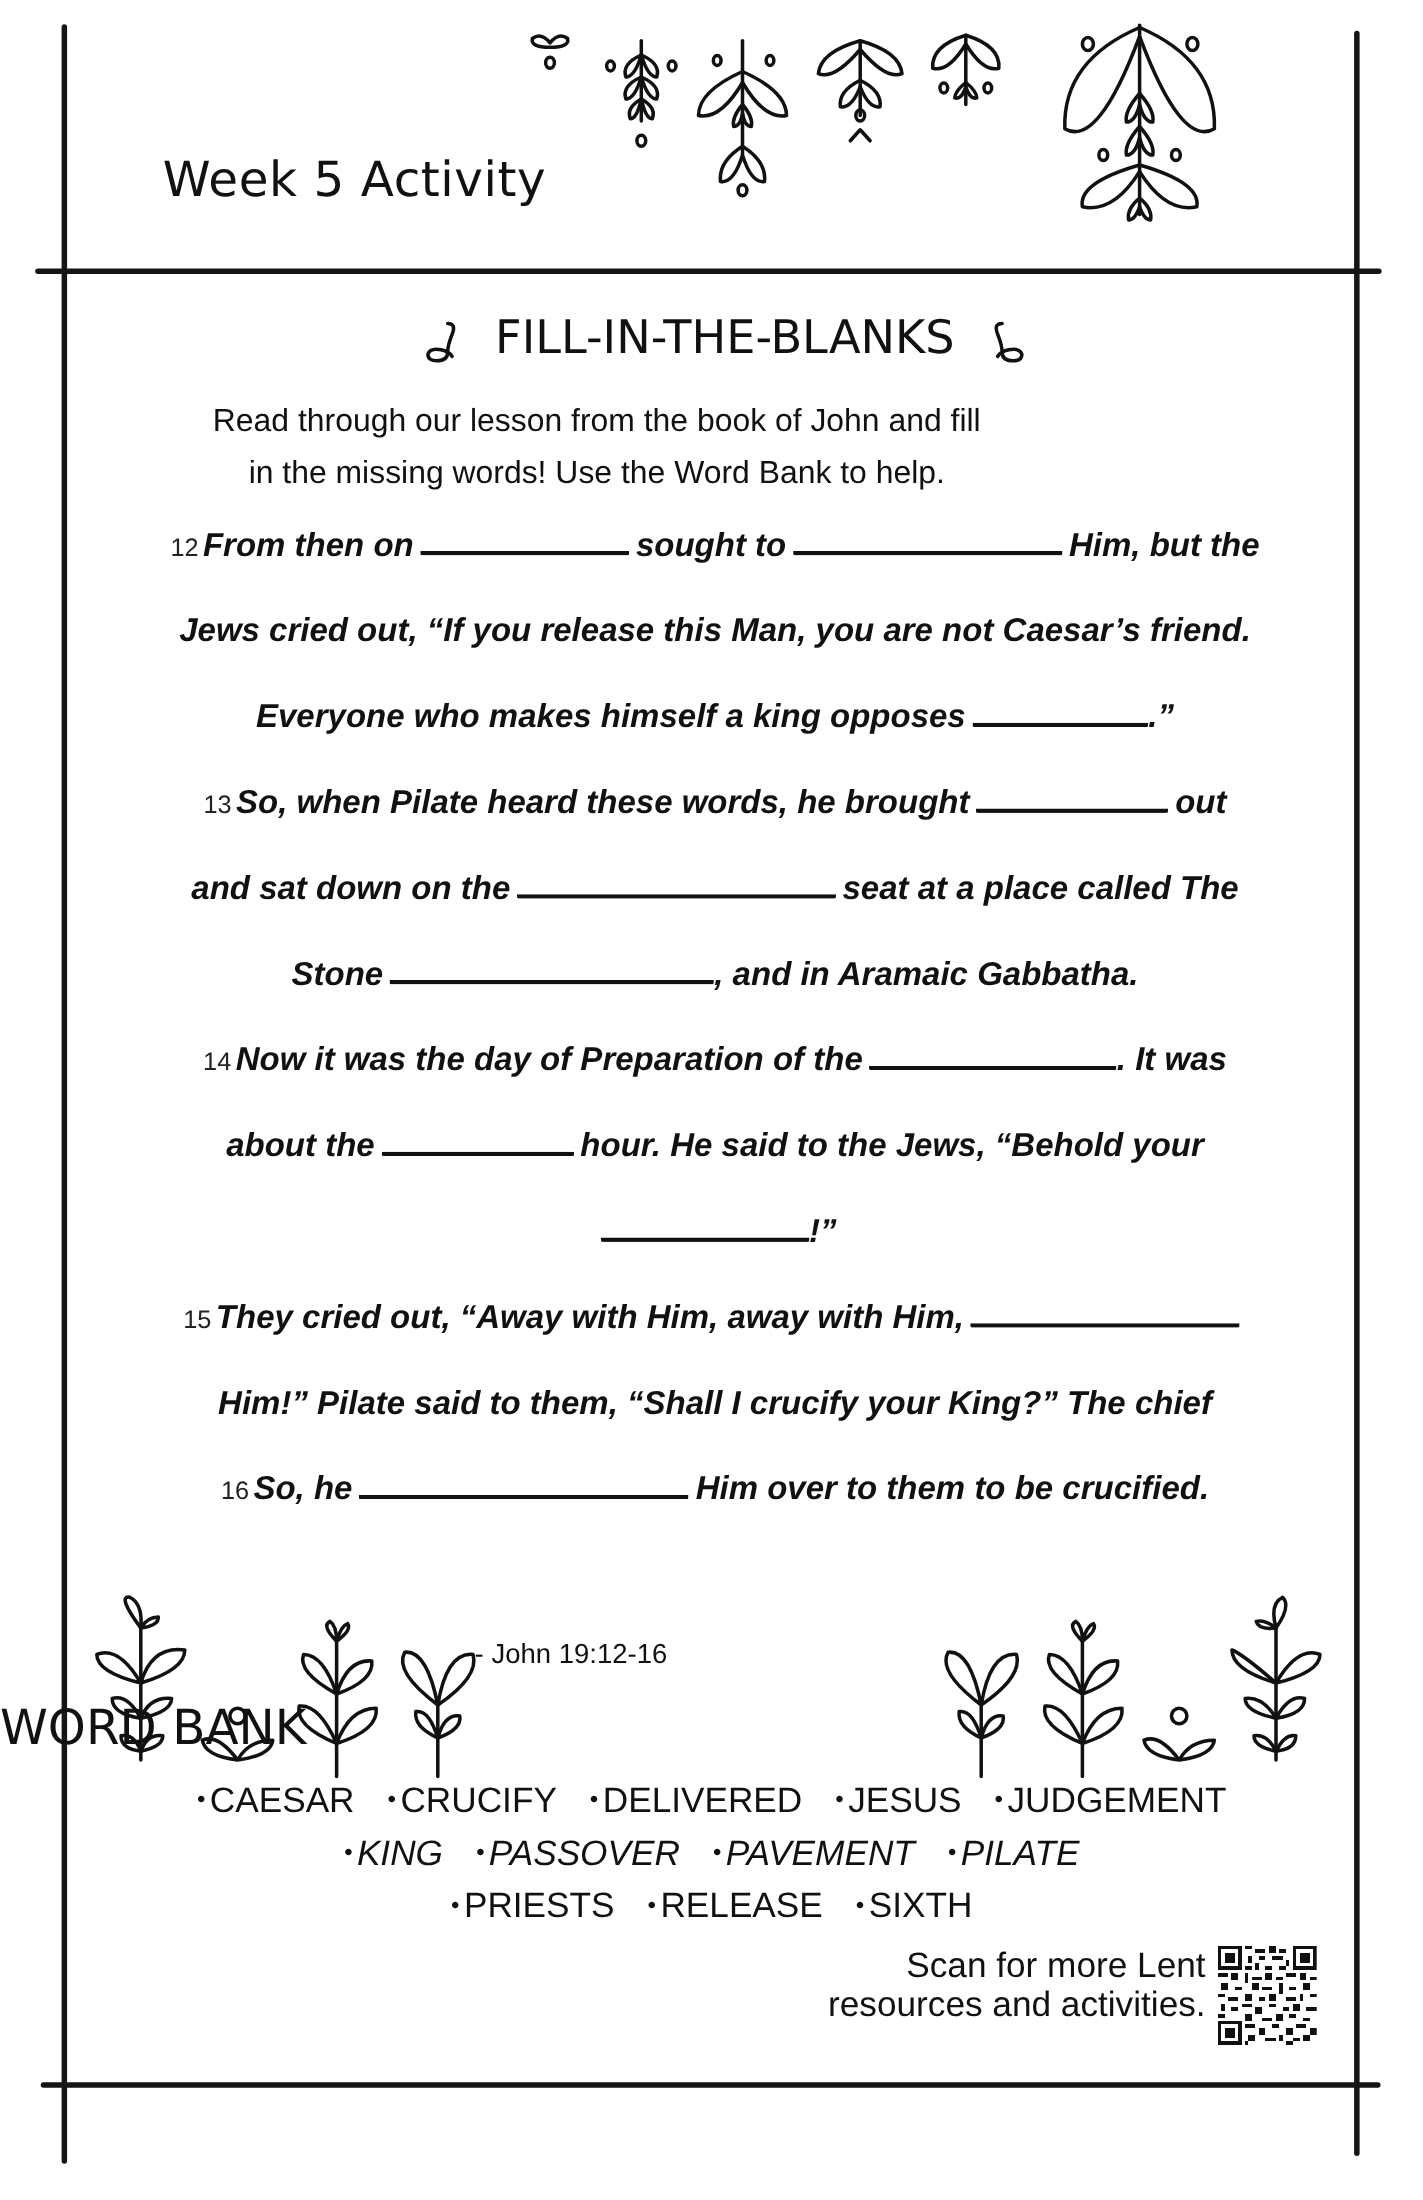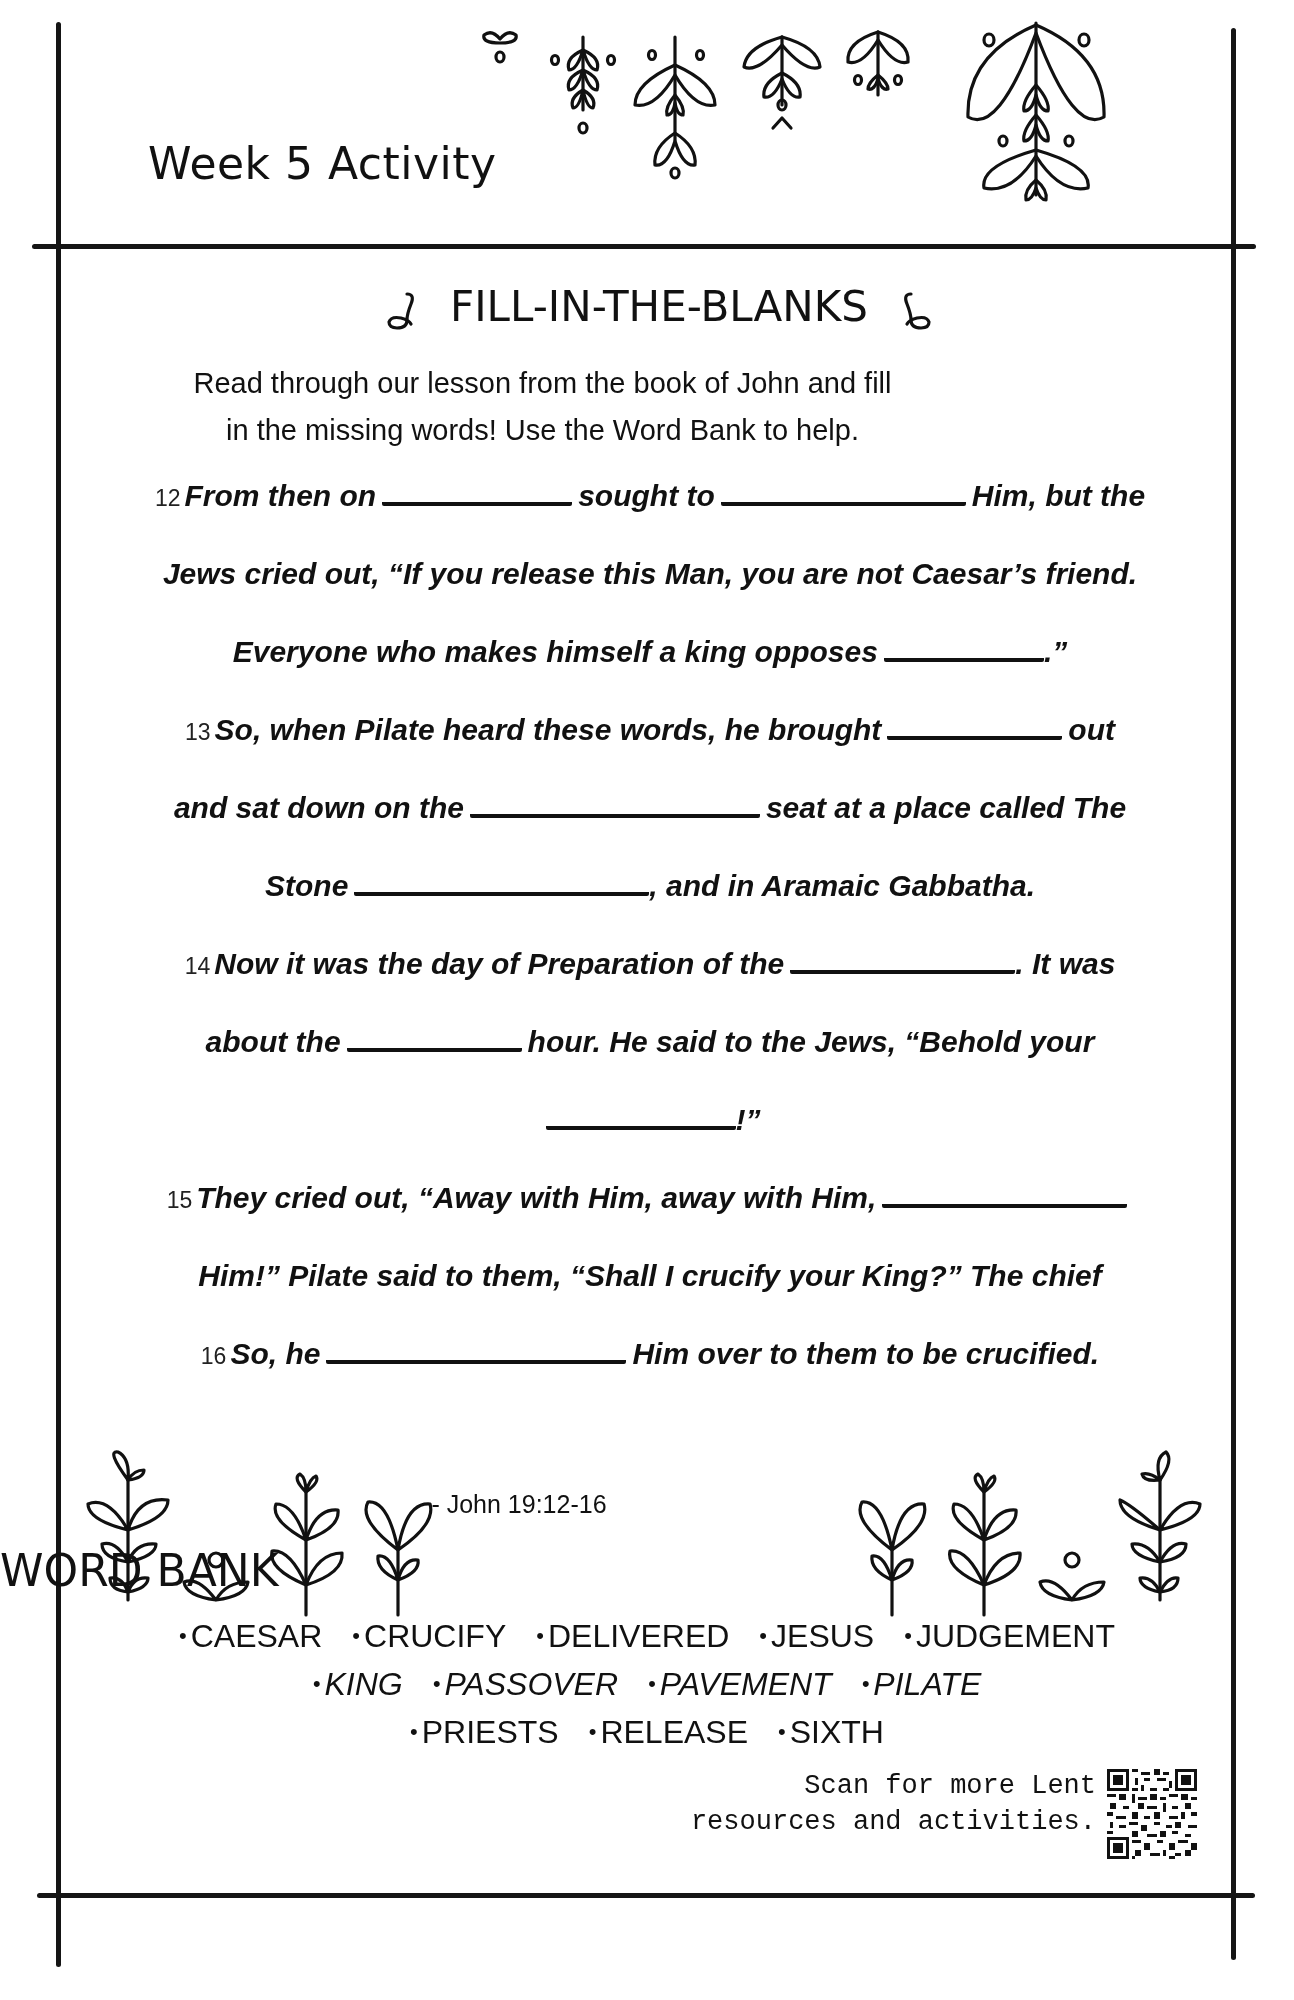--- a/index.html
+++ b/index.html
@@ -12,21 +12,21 @@
   .instructions { left:0; width:1085px; top:360px; text-align:center; font-size:29px; line-height:47px; color:#111; }
   .verses { left:80px; width:1140px; top:470px; }
   .vline { height:78px; line-height:52px; text-align:center; font-size:30px; font-weight:bold; font-style:italic; white-space:nowrap; color:#111; }
   .vnum { font-weight:normal; font-style:normal; font-size:23px; margin-right:4px; color:#222; }
   .blank { display:inline-block; border-bottom:4px solid #111; height:22px; vertical-align:baseline; margin:0 6px; border-radius:2px; }
   .reference { left:0; width:1038px; top:1490px; text-align:center; font-size:25px; color:#111; }
   .wb-title { left:0; width:1294px; top:1545px; font-family:"DejaVu Sans", sans-serif; font-size:44px; color:#111; letter-spacing:0px; }
   .wb-row { left:0; width:1294px; text-align:center; font-size:32px; color:#111; white-space:nowrap; }
   .wb-item { display:inline-block; margin:0 15px; }
   .wb-item .dot { font-size:22px; vertical-align:4px; margin-right:4px; }
-  .scan { right:198px; top:1768px; text-align:right; font-family:Liberation Mono, monospace; font-size:27px; line-height:36px; color:#111; }
+  .scan { right:198px; top:1768px; text-align:right; font-family:Liberation Sans, sans-serif; font-size:32px; line-height:36px; color:#111; }
   .qr { left:1107px; top:1768px; width:90px; height:92px; }
   .deco { position:absolute; }
   svg .s { fill:none; stroke:#111; stroke-width:3.2; stroke-linecap:round; stroke-linejoin:round; }
 </style>
 </head>
 <body>
 
 <div class="line" style="left:56px; top:22px; width:5px; height:1945px;"></div>
 <div class="line" style="left:1231px; top:28px; width:5px; height:1932px;"></div>
 <div class="line" style="left:32px; top:244px; width:1224px; height:5px;"></div>

